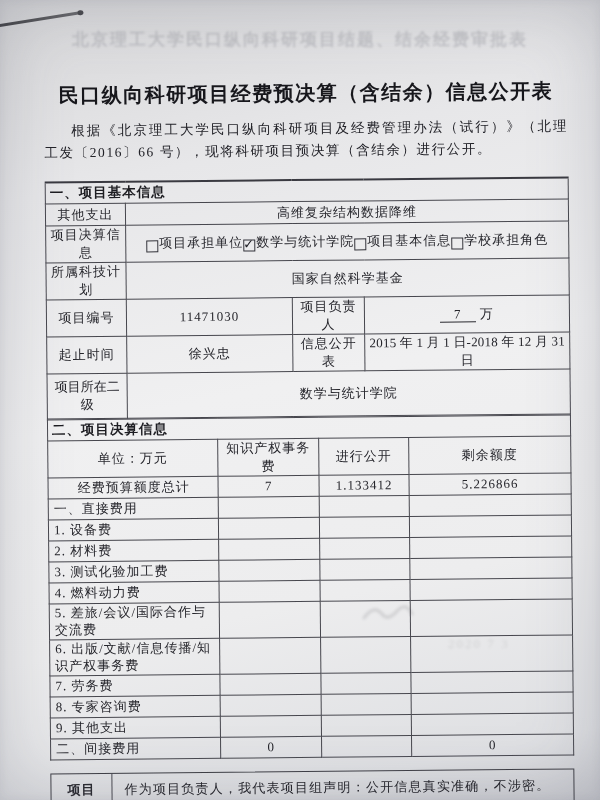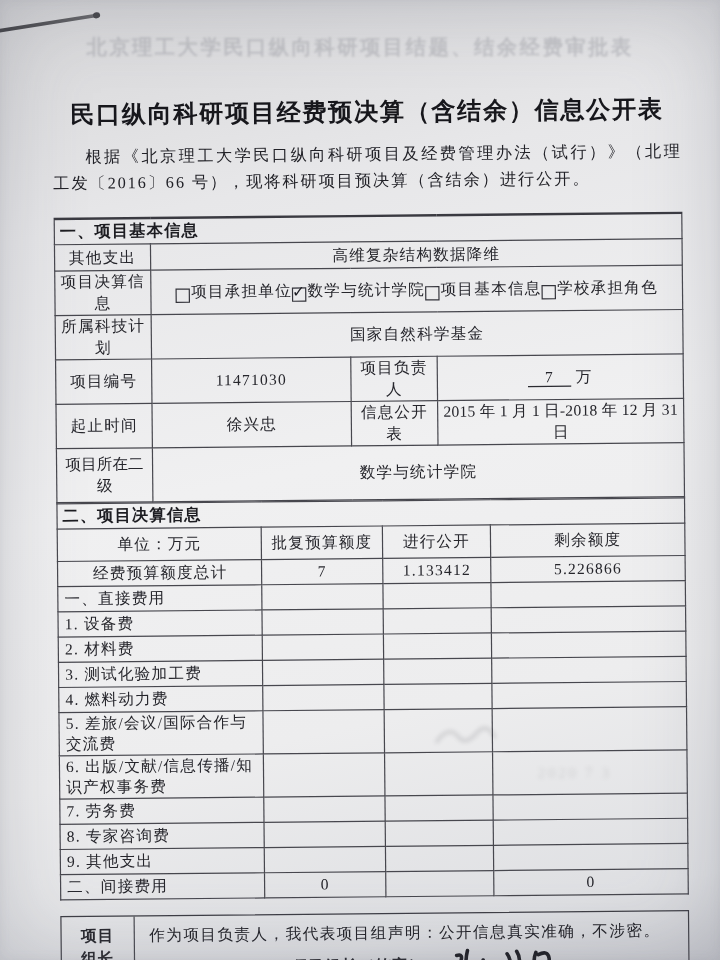--- a/index.html
+++ b/index.html
@@ -180,21 +180,21 @@
           <col style="width:101px">
           <col style="width:90px">
           <col>
         </colgroup>
       <tbody>
           <tr class="sec-row">
         <td colspan="4">二、项目决算信息</td>
       </tr>
       <tr class="hdr">
         <th>单位：万元</th>
-        <th>批复预算额度</th>
+        <th>知识产权事务费</th>
         <th>进行公开</th>
         <th>剩余额度</th>
       </tr>
       <tr>
         <td class="name c">经费预算额度总计</td>
         <td>7</td>
         <td>1.133412</td>
         <td>5.226866</td>
       </tr>
       <tr>

